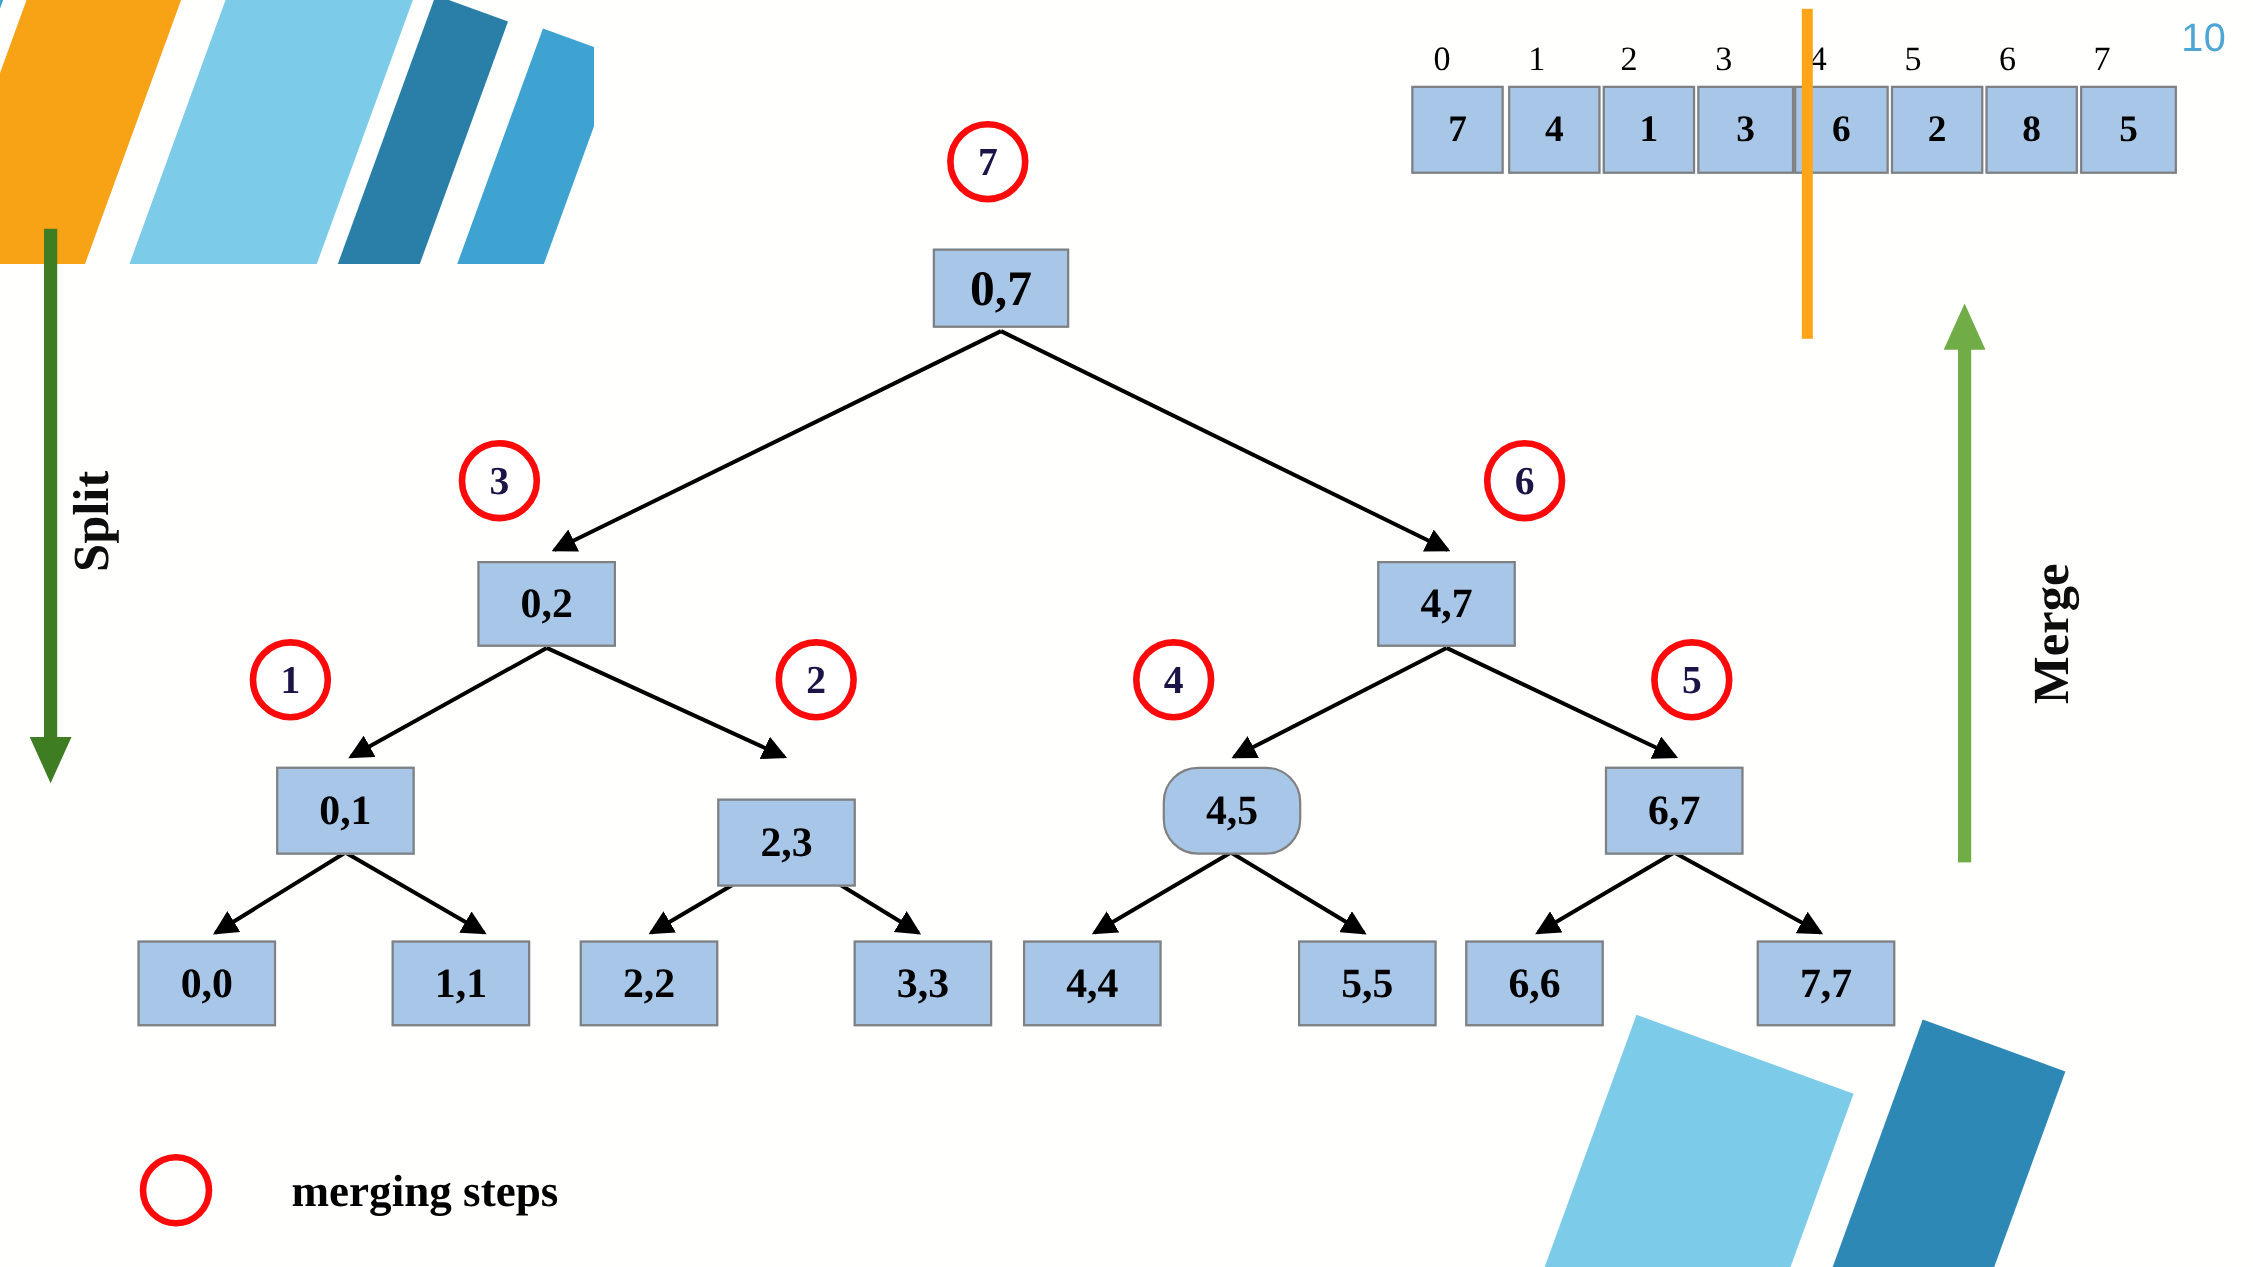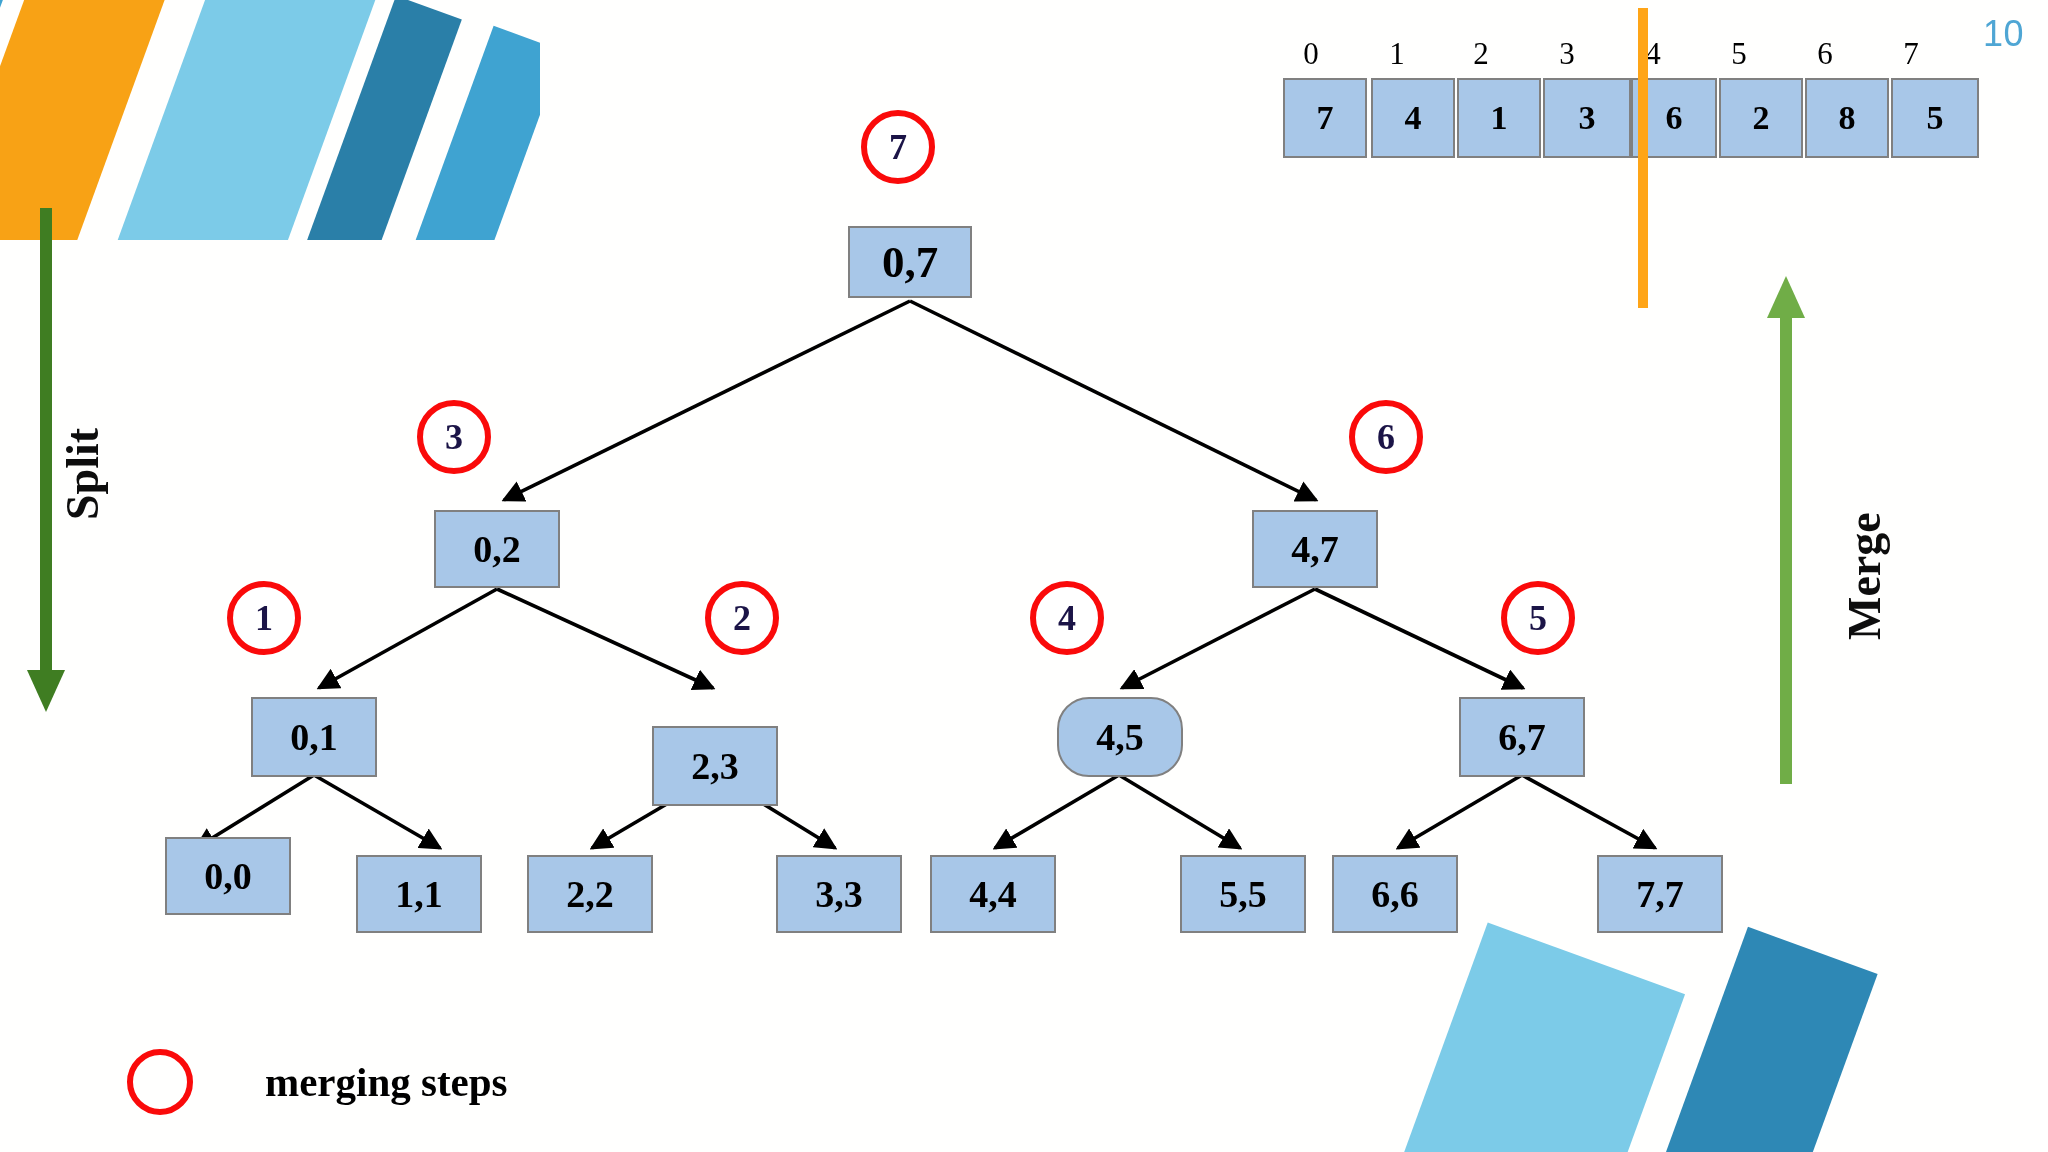--- a/index.html
+++ b/index.html
@@ -167,21 +167,21 @@
   <div class="node-box node-l0" style="left:848px;top:226px;">0,7</div>
 
   <div class="node-box node-l1" style="left:434px;top:510px;">0,2</div>
   <div class="node-box node-l1" style="left:1252px;top:510px;">4,7</div>
 
   <div class="node-box node-l2" style="left:251px;top:697px;">0,1</div>
   <div class="node-box node-l2" style="left:652px;top:726px;">2,3</div>
   <div class="node-box node-l2" style="left:1057px;top:697px;border-radius:32px;">4,5</div>
   <div class="node-box node-l2" style="left:1459px;top:697px;">6,7</div>
 
-  <div class="node-box node-l3" style="left:125px;top:837px;margin-left:40px;">0,0</div>
+  <div class="node-box node-l3" style="left:125px;top:855px;">0,0</div>
   <div class="node-box node-l3" style="left:356px;top:855px;">1,1</div>
   <div class="node-box node-l3" style="left:527px;top:855px;">2,2</div>
   <div class="node-box node-l3" style="left:776px;top:855px;">3,3</div>
   <div class="node-box node-l3" style="left:930px;top:855px;">4,4</div>
   <div class="node-box node-l3" style="left:1180px;top:855px;">5,5</div>
   <div class="node-box node-l3" style="left:1332px;top:855px;">6,6</div>
   <div class="node-box node-l3" style="left:1597px;top:855px;">7,7</div>
 
   <div class="step-circle" style="left:861px;top:110px;">7</div>
   <div class="step-circle" style="left:417px;top:400px;">3</div>

